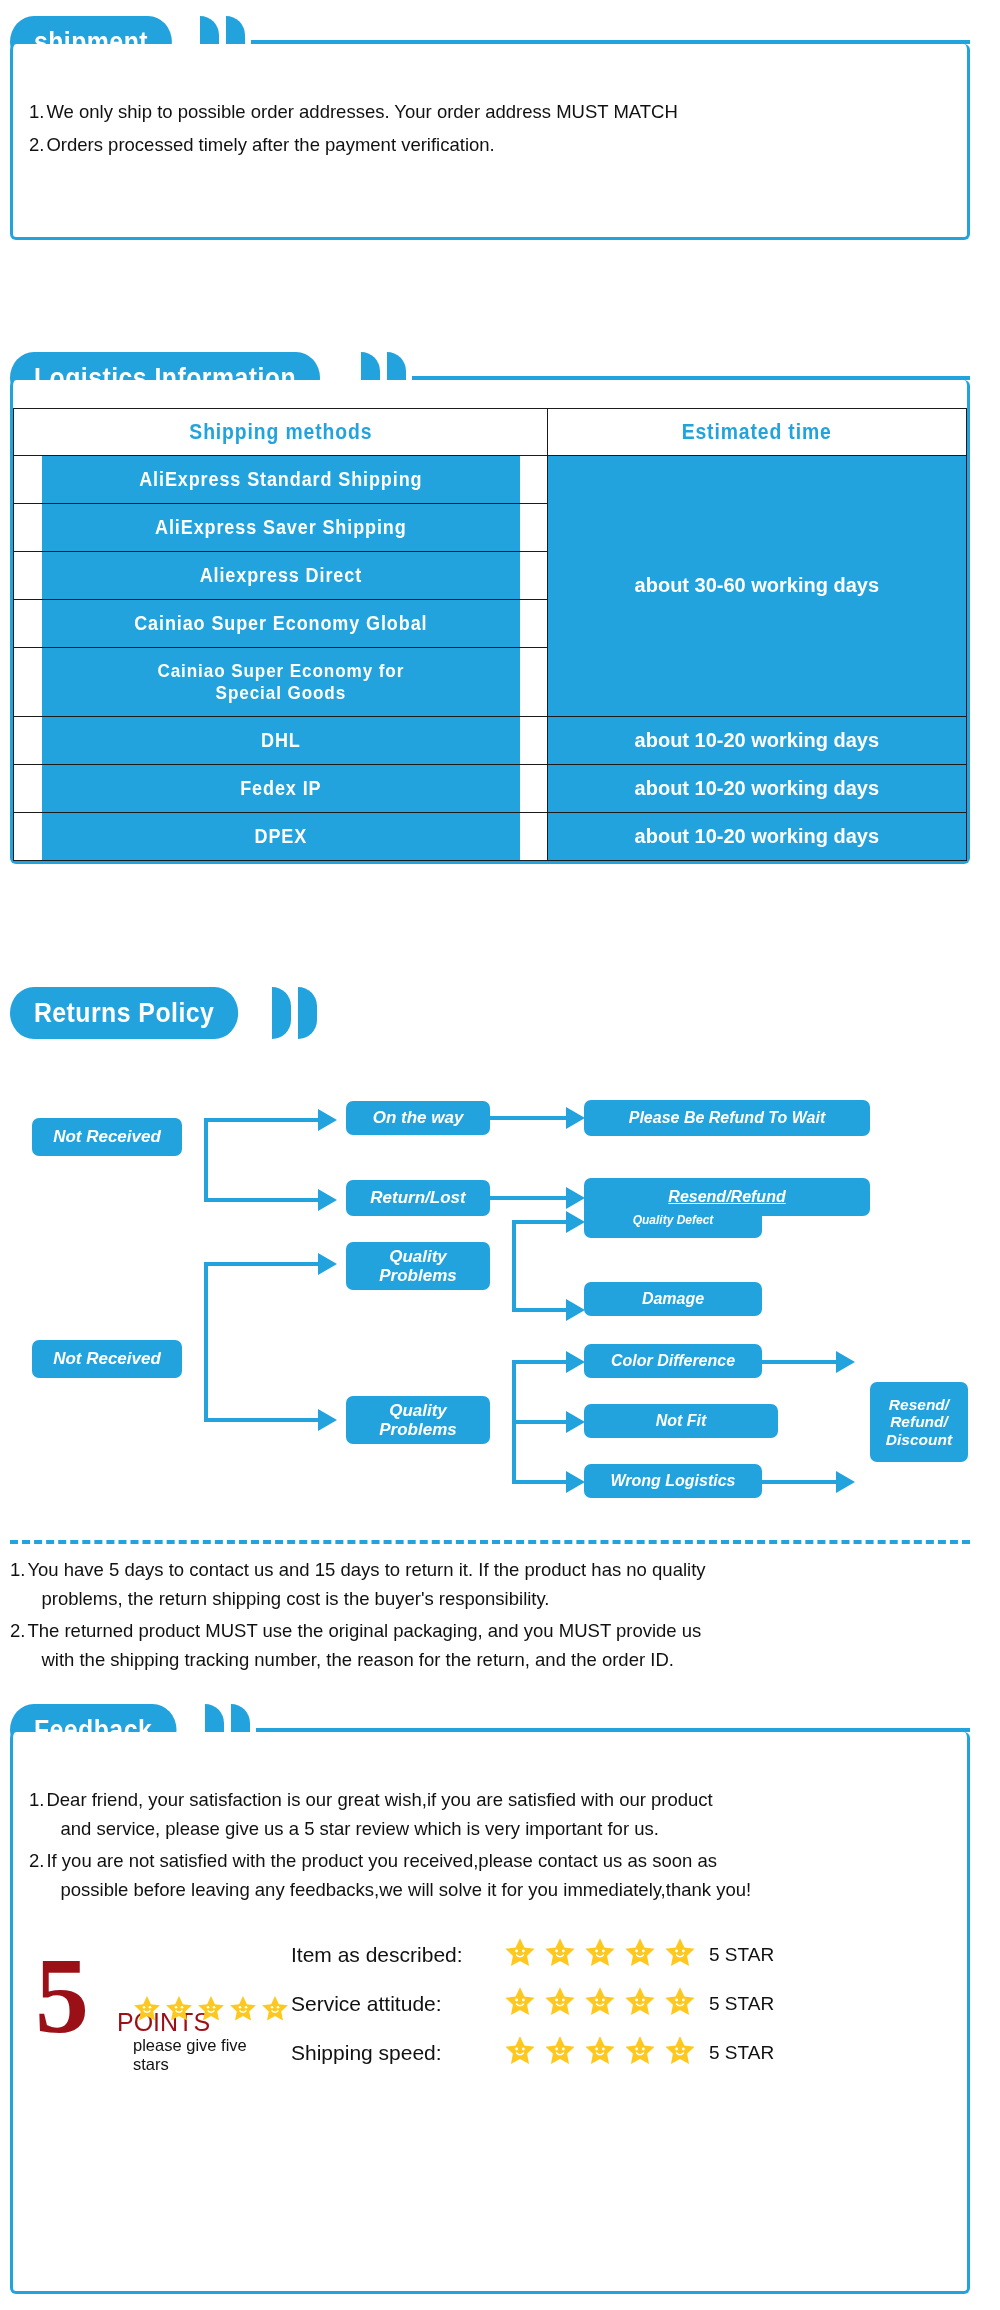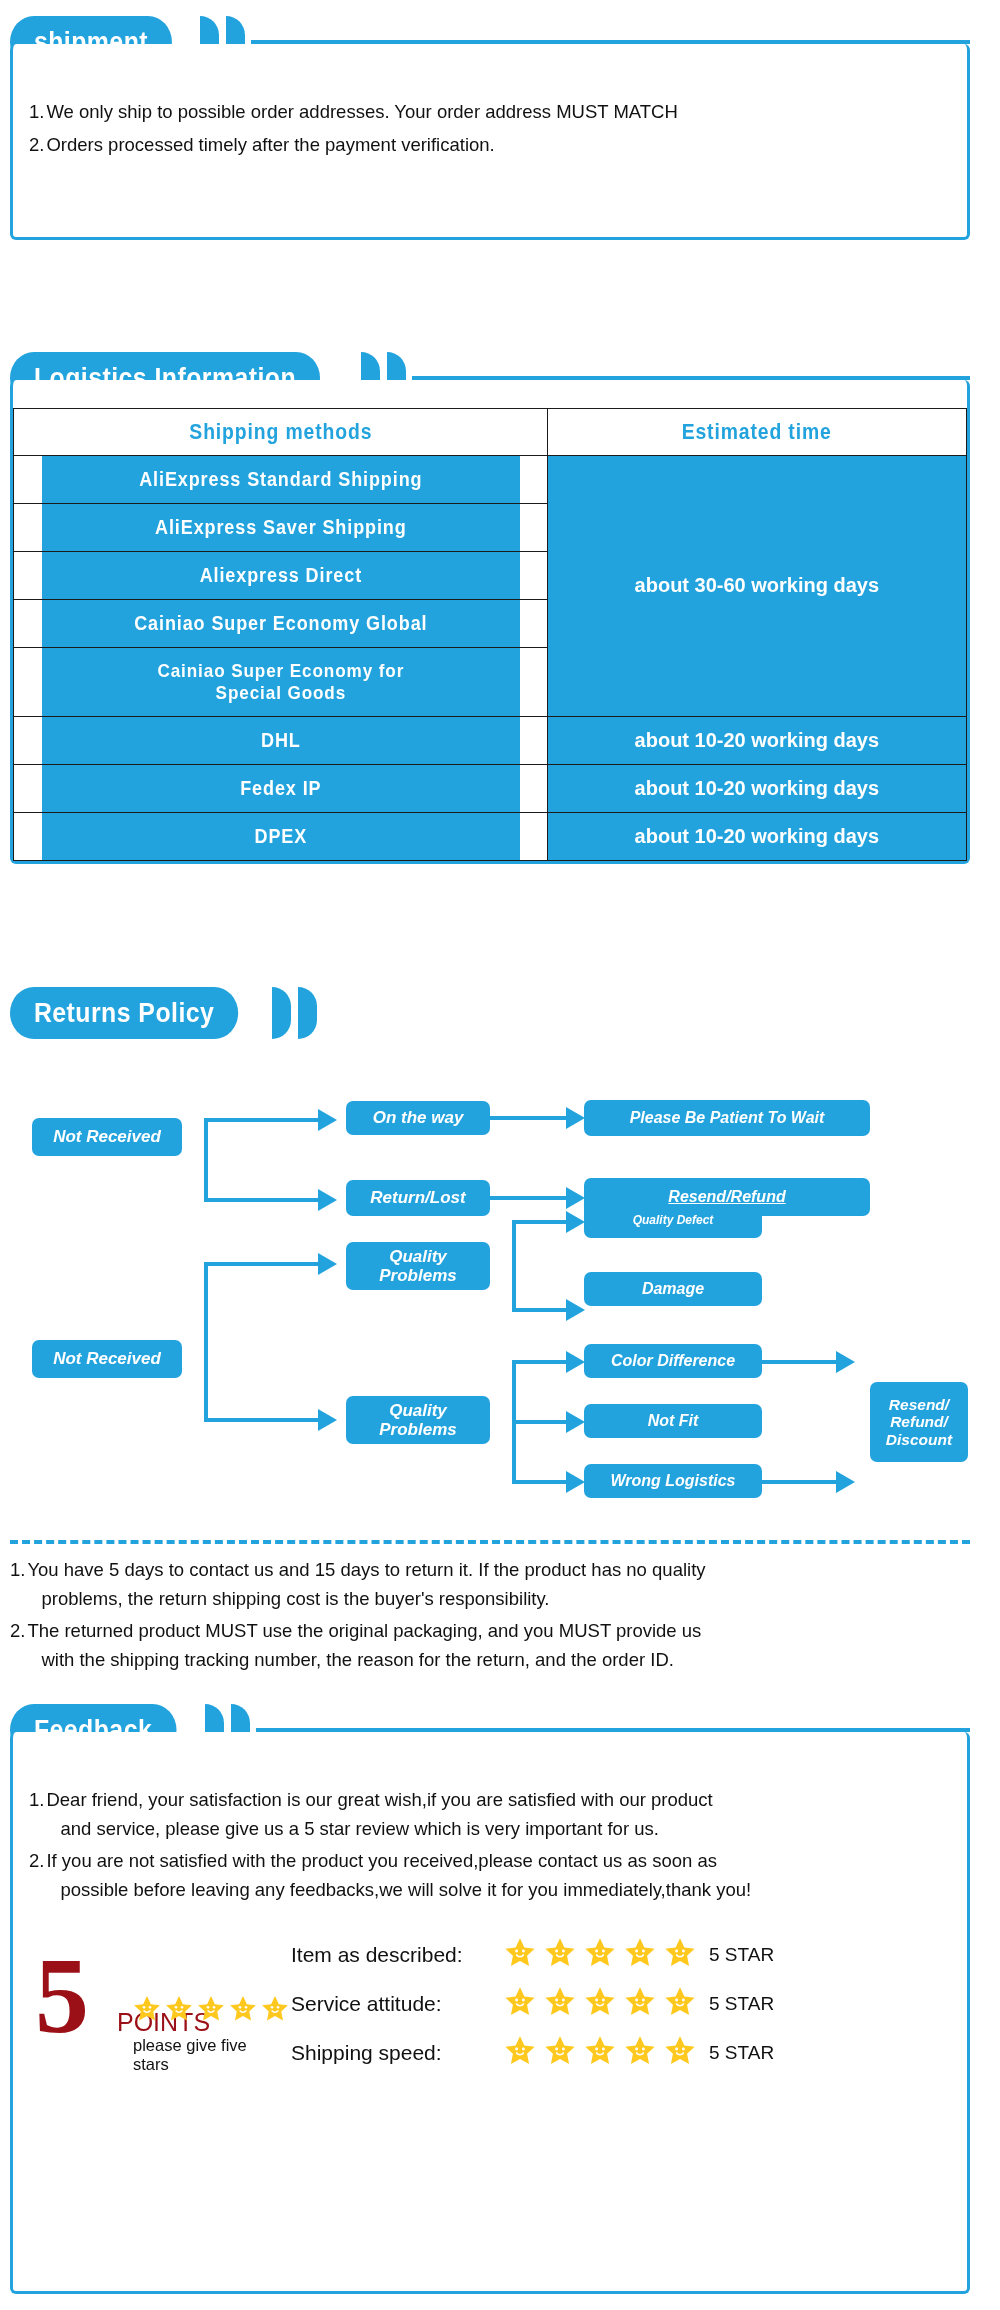--- a/index.html
+++ b/index.html
@@ -254,21 +254,21 @@
     <div class="node" style="left:22px; top:46px; width:150px; height:38px;">Not Received</div>
     <div class="ln v" style="left:194px; top:46px; height:84px;"></div>
     <div class="ln h" style="left:194px; top:46px; width:120px;"></div>
     <div class="ln h" style="left:194px; top:126px; width:120px;"></div>
     <div class="arw" style="left:308px; top:37px;"></div>
     <div class="arw" style="left:308px; top:117px;"></div>
 
     <div class="node" style="left:336px; top:29px; width:144px; height:34px;">On the way</div>
     <div class="ln h" style="left:480px; top:44px; width:86px;"></div>
     <div class="arw" style="left:556px; top:35px;"></div>
-    <div class="node" style="left:574px; top:28px; width:286px; height:36px; font-size:16px;">Please Be Patient To Wait</div>
+    <div class="node" style="left:574px; top:28px; width:286px; height:36px; font-size:16px;">Please Be Refund To Wait</div>
 
     <div class="node" style="left:336px; top:108px; width:144px; height:36px;">Return/Lost</div>
     <div class="ln h" style="left:480px; top:124px; width:86px;"></div>
     <div class="arw" style="left:556px; top:115px;"></div>
     <div class="node" style="left:574px; top:106px; width:286px; height:38px; font-size:16px;text-decoration:underline;">Resend/Refund</div>
 
     <div class="node" style="left:22px; top:268px; width:150px; height:38px;">Not Received</div>
     <div class="ln v" style="left:194px; top:190px; height:160px;"></div>
     <div class="ln h" style="left:194px; top:190px; width:120px;"></div>
     <div class="ln h" style="left:194px; top:346px; width:120px;"></div>
@@ -276,34 +276,34 @@
     <div class="arw" style="left:308px; top:337px;"></div>
 
     <div class="node" style="left:336px; top:170px; width:144px; height:48px; white-space:pre-line;">Quality
 Problems</div>
     <div class="ln v" style="left:502px; top:148px; height:92px;"></div>
     <div class="ln h" style="left:502px; top:148px; width:62px;"></div>
     <div class="ln h" style="left:502px; top:236px; width:62px;"></div>
     <div class="arw" style="left:556px; top:139px;"></div>
     <div class="arw" style="left:556px; top:227px;"></div>
     <div class="node" style="left:574px; top:132px; width:178px; height:34px; font-size:12px;">Quality Defect</div>
-    <div class="node" style="left:574px; top:200px; width:178px; height:34px; font-size:16px;">Damage</div>
+    <div class="node" style="left:574px; top:210px; width:178px; height:34px; font-size:16px;">Damage</div>
 
     <div class="node" style="left:336px; top:324px; width:144px; height:48px; white-space:pre-line;">Quality
 Problems</div>
     <div class="ln v" style="left:502px; top:288px; height:124px;"></div>
     <div class="ln h" style="left:502px; top:288px; width:62px;"></div>
     <div class="ln h" style="left:502px; top:348px; width:62px;"></div>
     <div class="ln h" style="left:502px; top:408px; width:62px;"></div>
     <div class="arw" style="left:556px; top:279px;"></div>
     <div class="arw" style="left:556px; top:339px;"></div>
     <div class="arw" style="left:556px; top:399px;"></div>
 
     <div class="node" style="left:574px; top:272px; width:178px; height:34px; font-size:16px;">Color Difference</div>
-    <div class="node" style="left:574px; top:332px; width:178px; height:34px; font-size:16px;">Not Fit</div>
+    <div class="node" style="left:574px; top:332px; width:194px; height:34px; font-size:16px;">Not Fit</div>
     <div class="node" style="left:574px; top:392px; width:178px; height:34px; font-size:16px;">Wrong Logistics</div>
 
     <div class="ln h" style="left:752px; top:288px; width:84px;"></div>
     <div class="ln h" style="left:752px; top:408px; width:84px;"></div>
     <div class="arw" style="left:826px; top:279px;"></div>
     <div class="arw" style="left:826px; top:399px;"></div>
     <div class="node" style="left:860px; top:310px; width:98px; height:80px; white-space:pre-line; font-size:15.5px;">Resend/
 Refund/
 Discount</div>
   </div>

